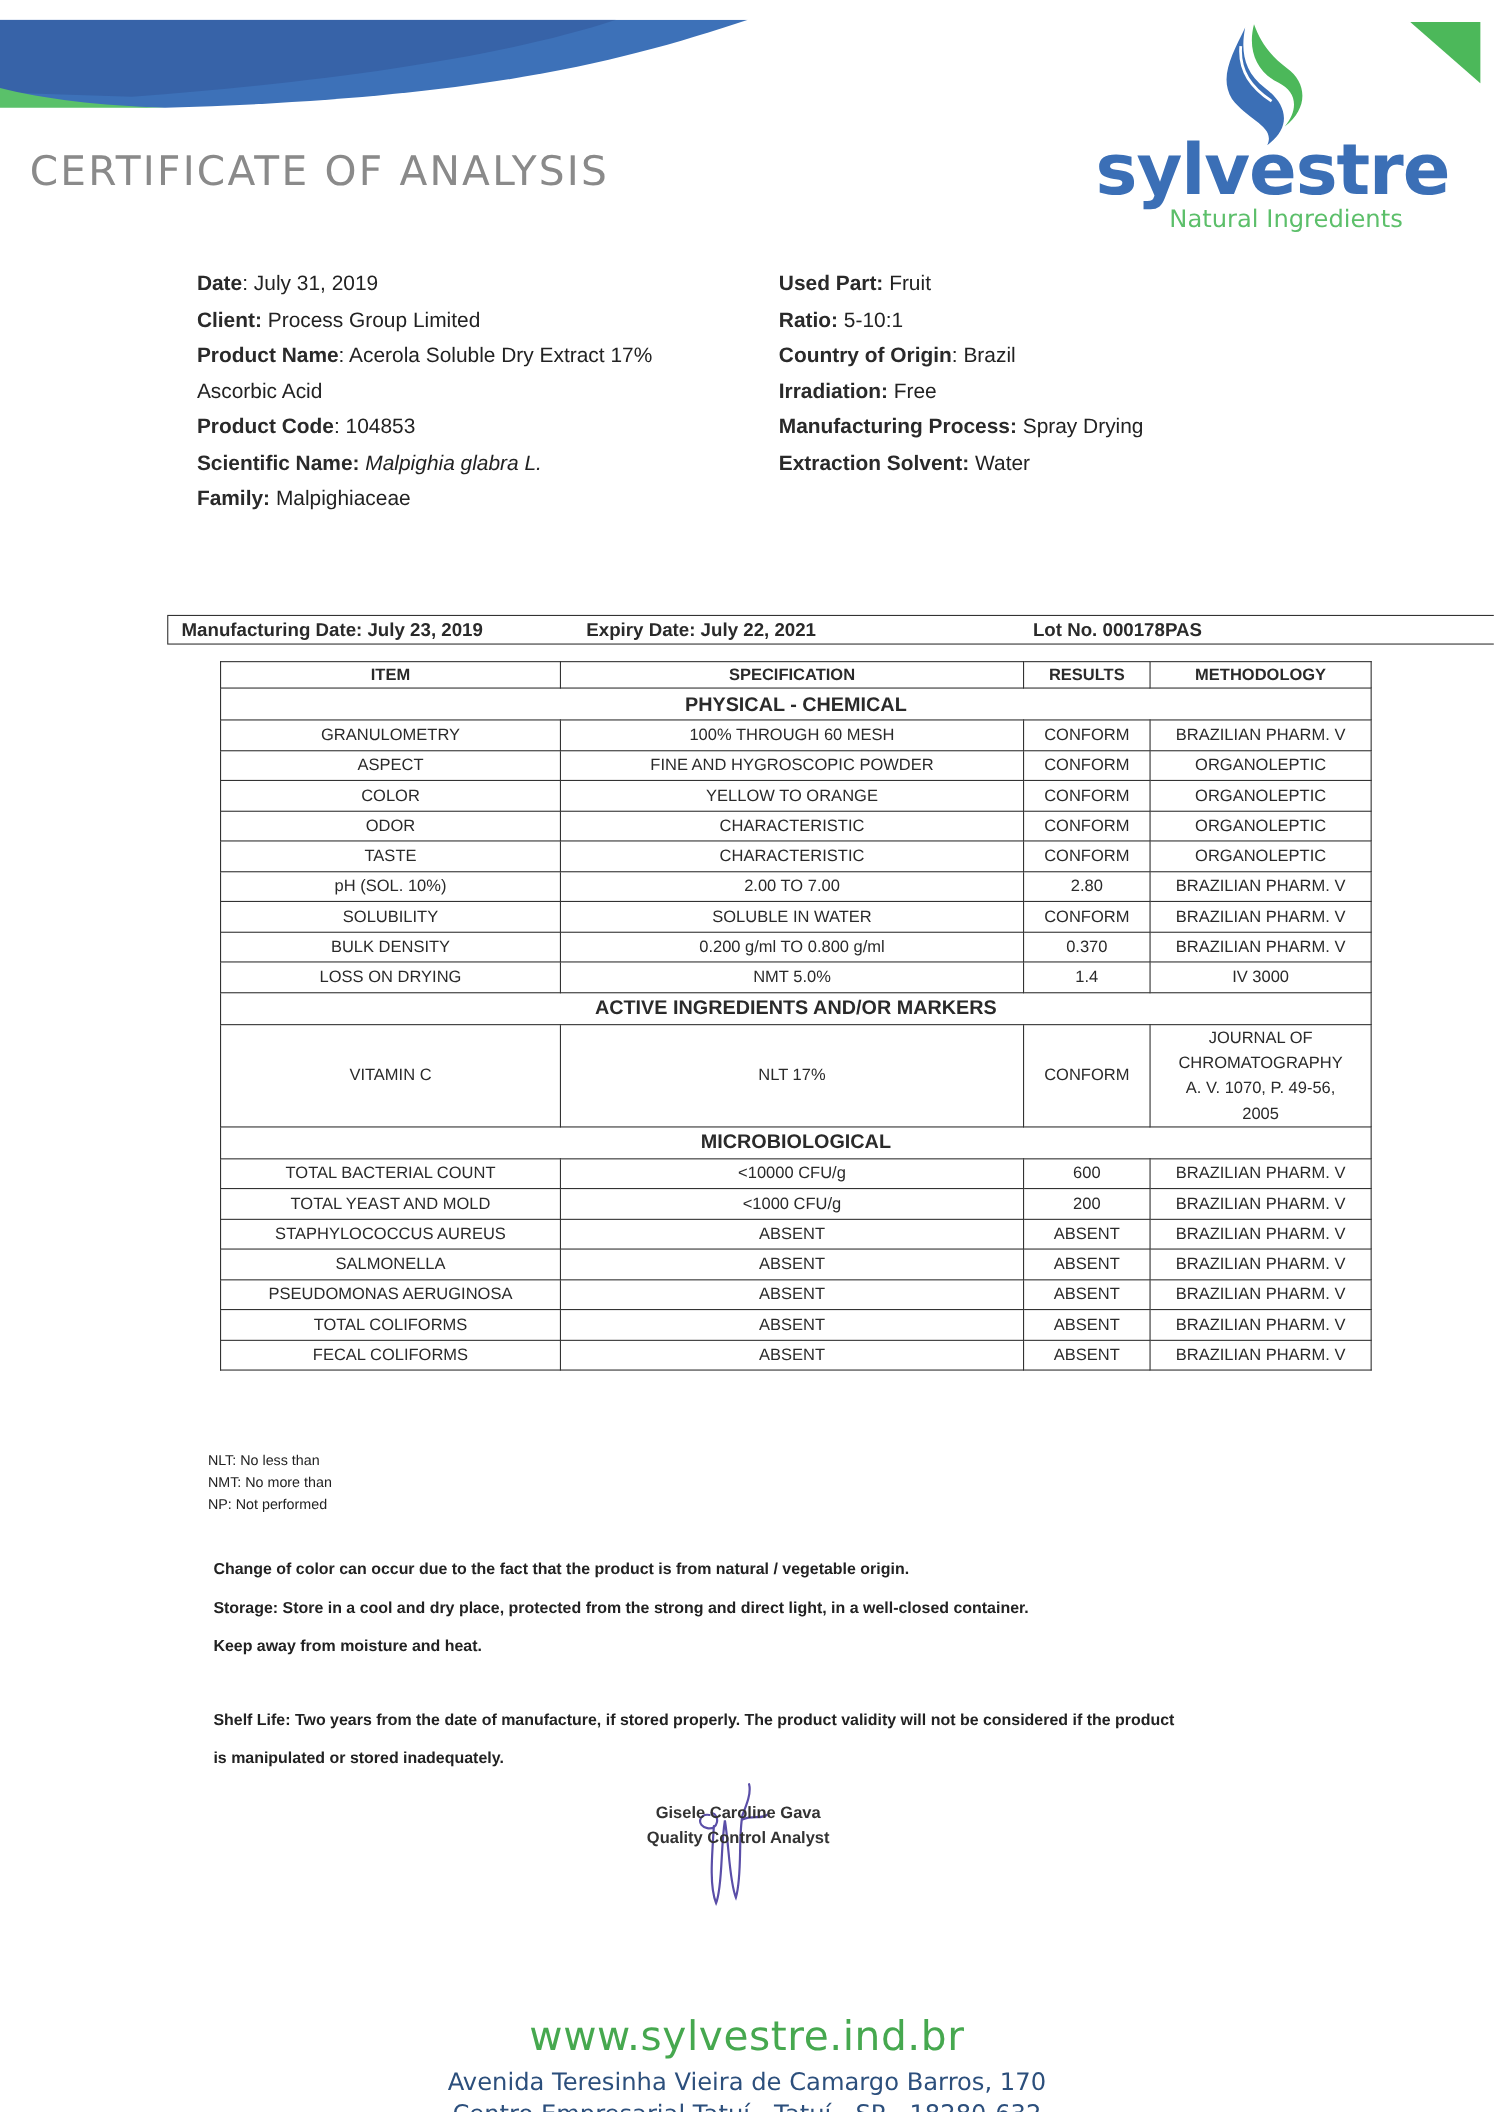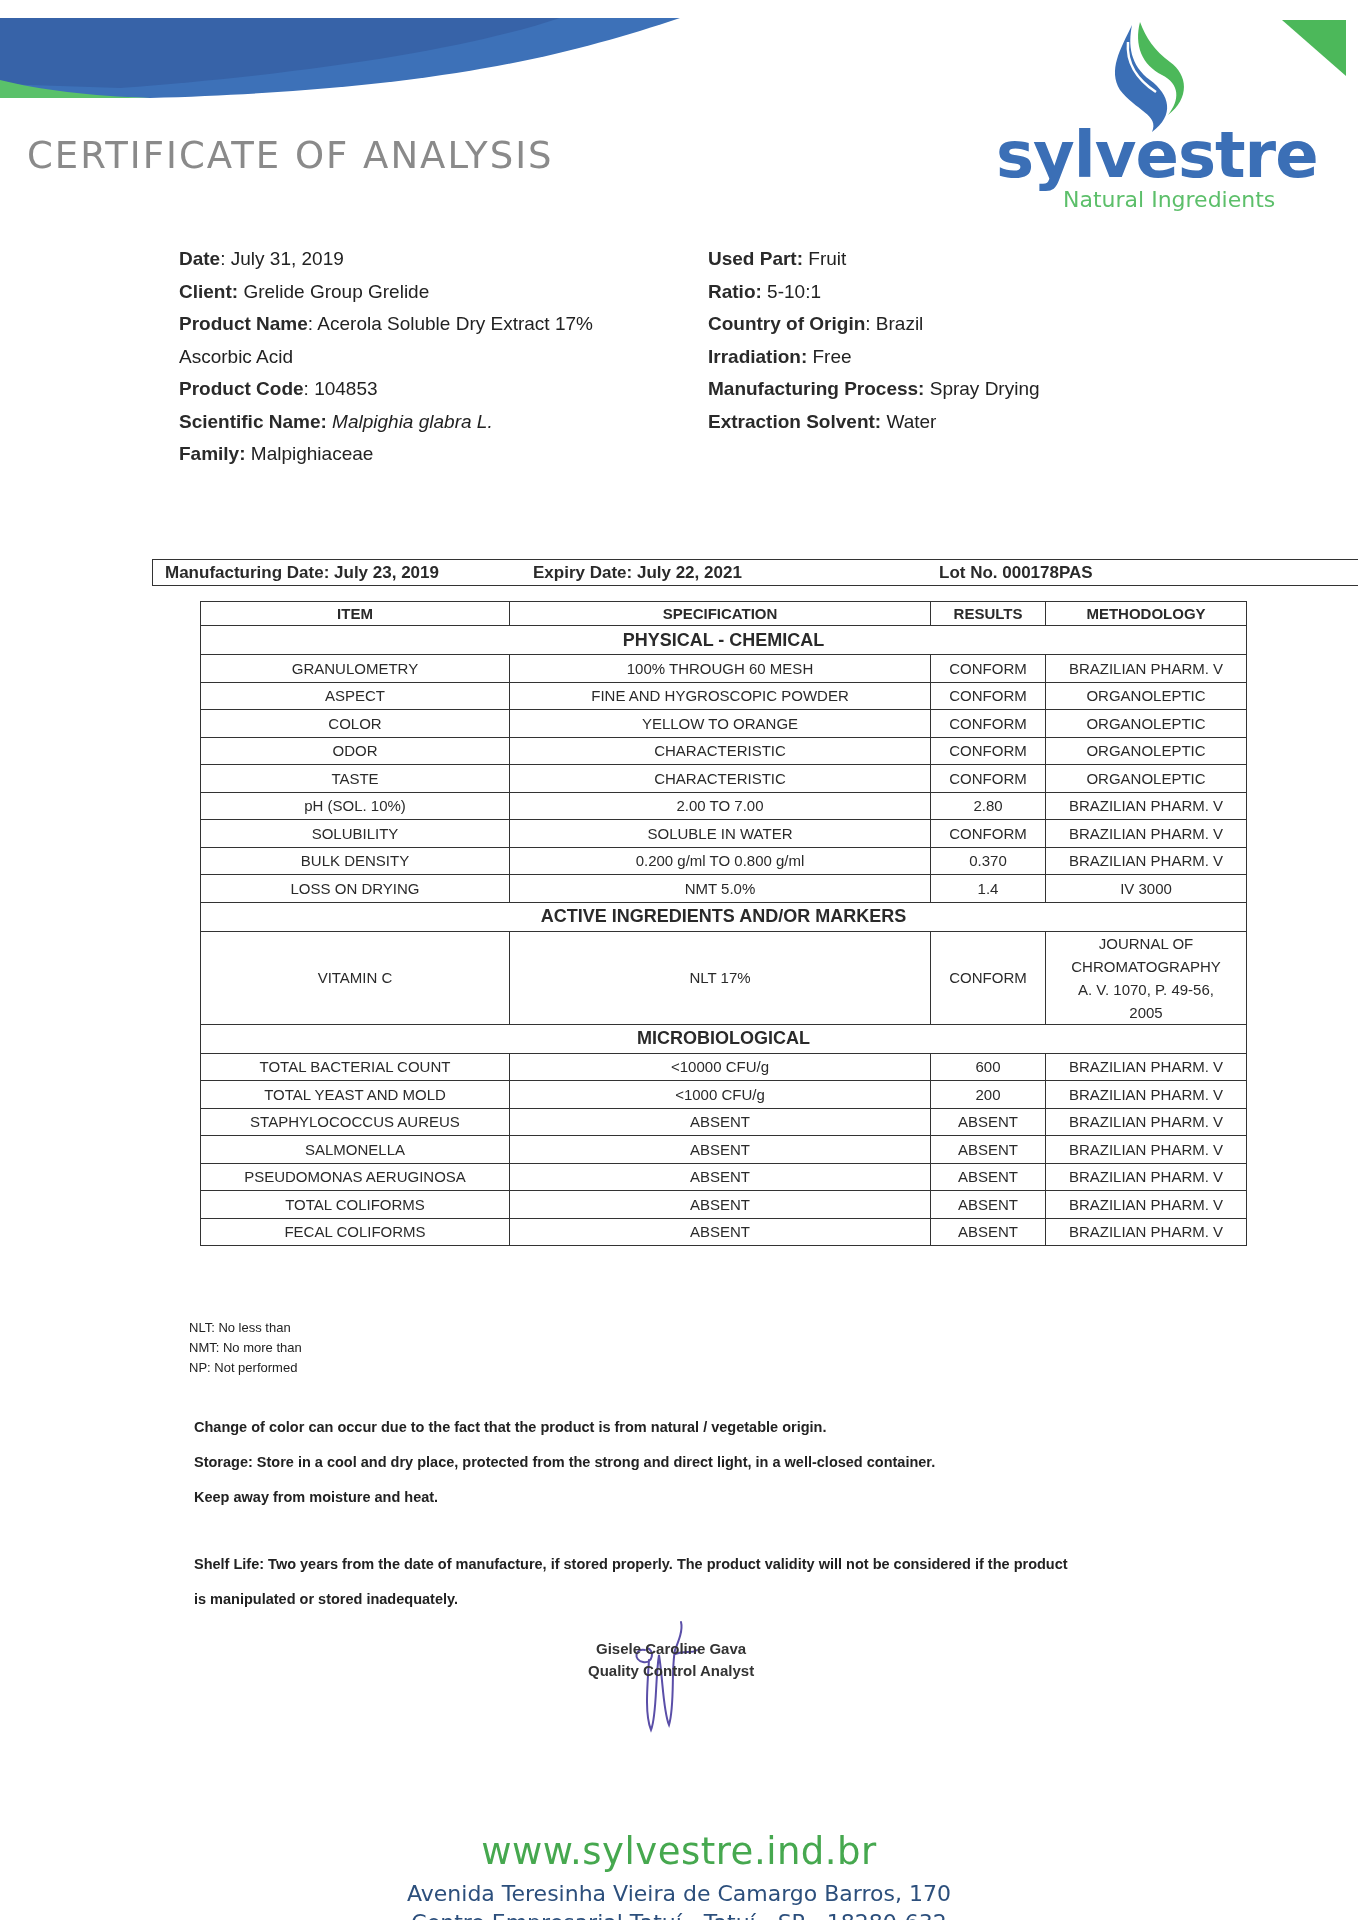--- a/index.html
+++ b/index.html
@@ -79,21 +79,21 @@
   <path d="M50,2 C44,25 52,45 72,55 C90,64 90,80 78,95 C100,78 98,55 80,42 C64,30 56,18 50,2 Z" fill="#4cb85a"></path>
   <path d="M38,22 C36,45 48,60 66,72" stroke="#ffffff" stroke-width="2.5" fill="none"></path>
 </svg>
 
 <div id="doc-title" class="abs">CERTIFICATE OF ANALYSIS</div>
 <div id="brand-name" class="abs">sylvestre</div>
 <div id="brand-sub" class="abs">Natural Ingredients</div>
 
 <div id="info-left" class="abs info-col">
   <div><b>Date</b><span>: </span><span>July 31, 2019</span></div>
-  <div><b>Client:</b><span>  </span><span>Grelide Group Grelide</span></div>
+  <div><b>Client:</b><span>  </span><span>Process Group Limited</span></div>
   <div><b>Product Name</b><span>: </span><span>Acerola Soluble Dry Extract 17%</span></div>
   <div><span>Ascorbic Acid</span></div>
   <div><b>Product Code</b><span>: </span><span>104853</span></div>
   <div><b>Scientific Name:</b><span> </span><i>Malpighia glabra L.</i></div>
   <div><b>Family:</b><span> </span><span>Malpighiaceae</span></div>
 </div>
 <div id="info-right" class="abs info-col">
   <div><b>Used Part:</b><span> </span><span>Fruit</span></div>
   <div><b>Ratio:</b><span> </span><span>5-10:1</span></div>
   <div><b>Country of Origin</b><span>: </span><span>Brazil</span></div>

